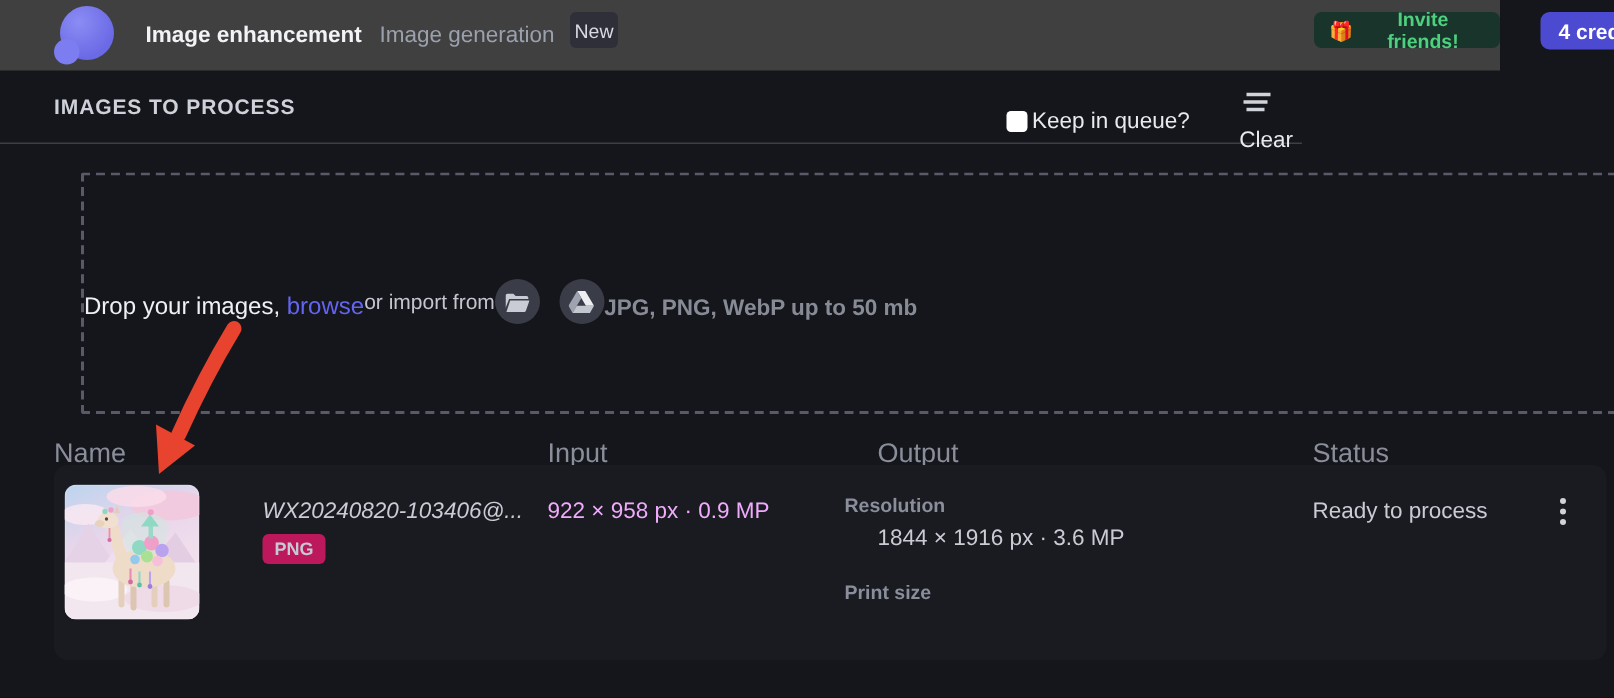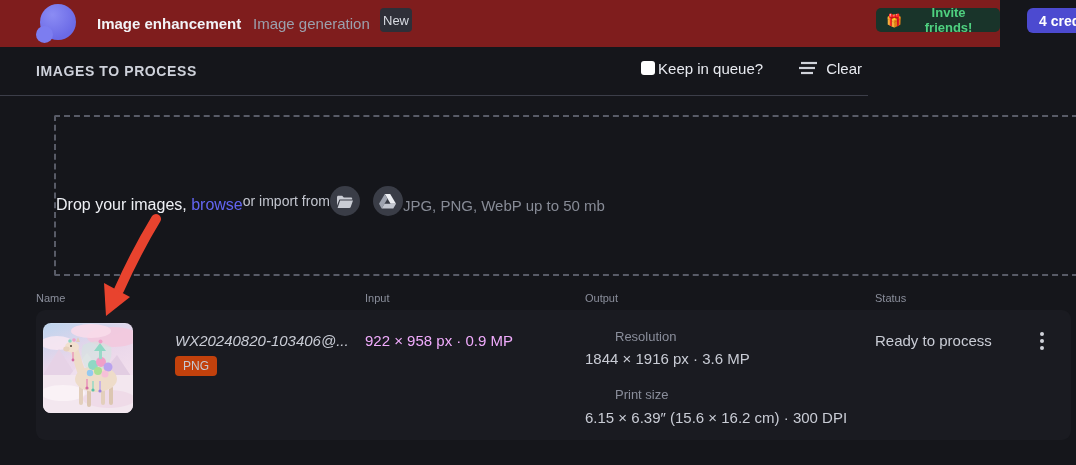--- a/index.html
+++ b/index.html
@@ -9,21 +9,21 @@
     width: 1076px;
     height: 465px;
     background: #15161b;
     overflow: hidden;
     font-family: "Liberation Sans", "DejaVu Sans", sans-serif;
     color: #e8eaf0;
   }
   
   .navbar {
     position: absolute; top: 0; left: 0; width: 1000px; height: 47px;
-    background: #7f1d1d;
+    background: #404040;
     display: flex; align-items: center;
   }
   .logo { position: absolute; left: 36px; top: 4px; width: 40px; height: 40px; }
   .logo .big {
     position: absolute; left: 4px; top: 0; width: 36px; height: 36px; border-radius: 50%;
     background: radial-gradient(circle at 35% 30%, #8b8cf4, #6b6ae6 70%);
   }
   .logo .small {
     position: absolute; left: 0; top: 22px; width: 17px; height: 17px; border-radius: 50%;
     background: #7c7df0;
@@ -59,59 +59,60 @@
     position: absolute; left: 36px; top: 16px;
     font-size: 14px; font-weight: 700; letter-spacing: 0.6px; color: #ced1da;
   }
   .queue-controls { position: absolute; right: 4px; top: 12px; display: flex; align-items: center; }
   .checkbox {
     width: 14px; height: 14px; background: #ffffff; border-radius: 3px;
     margin-right: 3px; cursor: pointer; flex: 0 0 auto;
   }
   .keep-label { font-size: 15px; color: #e8eaf0; cursor: pointer; }
   .clear-btn {
-    display: flex; align-items: center; gap: 8px; margin-left: 33px; margin-right: 2px;
+    display: flex; gap: 8px; margin-left: 33px; margin-right: 2px;
     background: none; border: none; color: #e8eaf0; font-size: 15px; cursor: pointer;
     font-family: inherit;
+    flex-direction: column;
   }
   
   .dropzone {
     position: absolute; left: 54px; top: 115px; width: 1034px; height: 161px;
     border: 2px dashed #585b67; border-radius: 2px;
     display: flex; flex-direction: row; align-items: center;
   }
   .dz-title { margin-top: 18px; font-size: 16px; color: #eef0f5; }
   .dz-browse { color: #6365f1; cursor: pointer; }
   .dz-sub { margin-top: 11px; font-size: 14px; color: #c3c6cf; }
   .dz-icons { margin-top: 11px; display: flex; gap: 13px; }
   .dz-icon-circle {
     width: 30px; height: 30px; border-radius: 50%; background: #3a3d47;
     display: flex; align-items: center; justify-content: center; cursor: pointer;
   }
-  .dz-formats { margin-top: 20px; font-size: 15px; color: #878b96; }
-  
-  .col-head { position: absolute; top: 292px; font-size: 11px; color: #8a8e9b; }
+  .dz-formats { margin-top: 20px; font-size: 15px; color: #878b96; font-weight: bold; }
+  
+  .col-head { position: absolute; top: 292px; font-size: 18px; color: #8a8e9b; }
   .ch-name { left: 36px; } .ch-input { left: 365px; } .ch-output { left: 585px; } .ch-status { left: 875px; }
   .row-card {
     position: absolute; left: 36px; top: 310px; width: 1035px; height: 130px;
     background: #1a1b21; border-radius: 9px;
   }
   .thumb {
     position: absolute; left: 7px; top: 13px; width: 90px; height: 90px;
     border-radius: 8px; overflow: hidden; cursor: pointer;
     outline: 1px solid rgba(255,255,255,0.12); outline-offset: -1px;
   }
   .file-name { position: absolute; left: 139px; top: 22px; font-size: 15px; color: #c9ccd5; font-style: italic; }
   .format-badge {
     position: absolute; left: 139px; top: 46px;
-    background: #c2410c; color: #c6c9d2; font-size: 12px; font-weight: 400;
+    background: #be185d; color: #c6c9d2; font-size: 12px; font-weight: 700;
     border-radius: 4px; padding: 3px 8px;
   }
   .input-val { position: absolute; left: 329px; top: 22px; font-size: 15px; color: #f0abfc; }
-  .out-label { position: absolute; left: 579px; font-size: 13px; color: #8a8e9b; }
+  .out-label { position: absolute; left: 527px; font-size: 13px; color: #8a8e9b; font-weight: bold; }
   .out-val { position: absolute; left: 549px; font-size: 15px; color: #c9ccd5; }
   .lbl-res { top: 19px; } .val-res { top: 40px; }
   .lbl-print { top: 77px; } .val-print { top: 99px; }
   .status-val { position: absolute; left: 839px; top: 22px; font-size: 15px; color: #c9ccd5; }
   .kebab {
     position: absolute; left: 993px; top: 17px; width: 26px; height: 28px;
     background: none; border: none; cursor: pointer;
     display: flex; flex-direction: column; align-items: center; justify-content: center; gap: 3px;
   }
   .kebab span { width: 4px; height: 4px; border-radius: 50%; background: #d0d3da; }
@@ -241,21 +242,20 @@
           <circle cx="31" cy="17" r="1.8" fill="#f0a0c8"></circle>
         </g>
       </svg>
     </div>
     <div class="file-name">WX20240820-103406@...</div>
     <div class="format-badge">PNG</div>
     <div class="input-val">922 × 958 px · 0.9 MP</div>
     <div class="out-label lbl-res">Resolution</div>
     <div class="out-val val-res">1844 × 1916 px · 3.6 MP</div>
     <div class="out-label lbl-print">Print size</div>
-    <div class="out-val val-print">6.15 × 6.39″ (15.6 × 16.2 cm) · 300 DPI</div>
     <div class="status-val">Ready to process</div>
     <button class="kebab">
       <span></span>
       <span></span>
       <span></span>
     </button>
   </div>
 
   <svg class="arrow-overlay" width="200" height="340" viewBox="0 0 200 340">
     <path d="M156 219 Q136 252 119 290" stroke="#e8432e" stroke-width="10" fill="none" stroke-linecap="round"></path>

